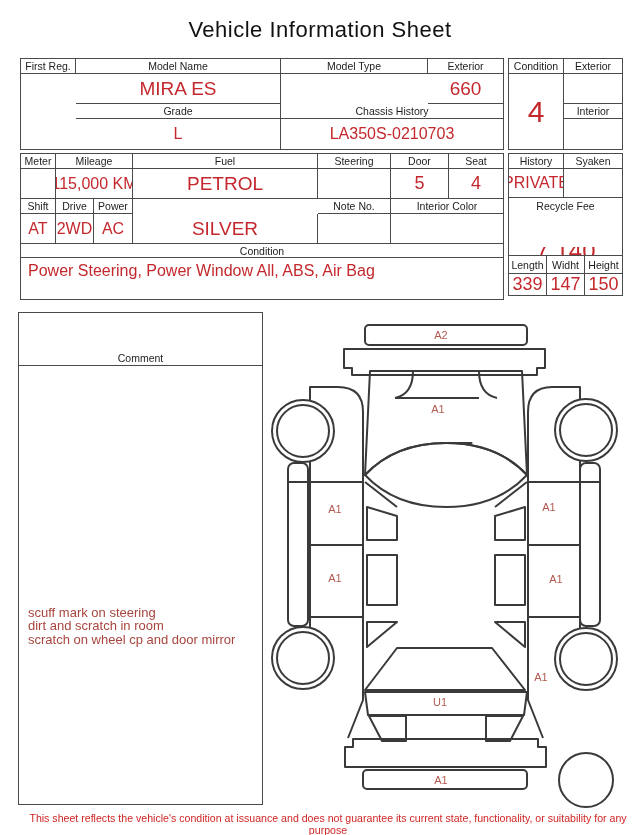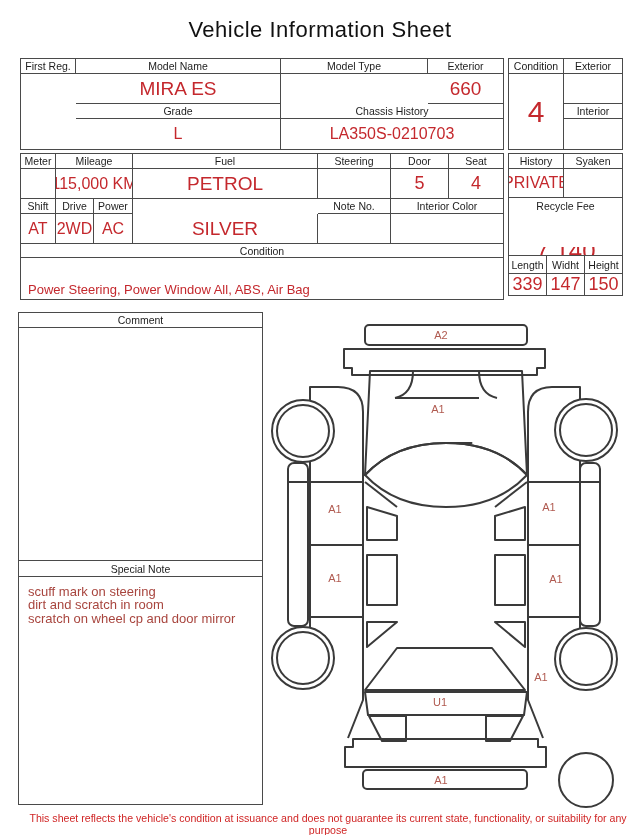--- a/index.html
+++ b/index.html
@@ -12,23 +12,23 @@
   .val { color: #c4282d; }
   .br { border-right: 1px solid #4a4a4a; }
   .bb { border-bottom: 1px solid #4a4a4a; }
   .title { position:absolute; top:17px; left:0; right:0; text-align:center;
            font-size:22px; font-weight:500; letter-spacing:0.5px; color:#111; }
   .fs19 { font-size:19px; } .fs18 { font-size:18px; } .fs16 { font-size:16px; }
   .fs13 { font-size:16px; } .fs24 { font-size:24px;margin-top:34px; } .fs30 { font-size:30px; }
   .firstreg { flex-direction:column; align-items:flex-start; justify-content:center;
               padding-left:5px; font-size:21px; line-height:1.08; }
   .equip { justify-content:flex-start; align-items:flex-start; padding:4px 7px;
-           font-size:13px; white-space:normal;margin-top:20px; }
+           font-size:16px; white-space:normal; }
   .cmt-hdr { height:15px; border-bottom:1px solid #4a4a4a; display:flex;
-             align-items:center; justify-content:center; font-size:10.5px; }
+             align-items:center; justify-content:center; font-size:10.5px;margin-top:38px; }
   .cmt-body { height:232px; }
   .sn-hdr { height:17px; border-top:1px solid #4a4a4a; border-bottom:1px solid #4a4a4a;
             display:flex; align-items:center; justify-content:center; font-size:10.5px; }
   .sn-body { padding:8px 9px; color:#a8453e; font-size:13px; line-height:1.03; }
   .disclaimer { position:absolute; top:812px; left:16px; right:0; text-align:center;
                 font-size:10.6px; color:#d02525; }
   svg text { font-family:"Liberation Sans",sans-serif; font-size:11px; fill:#b05a50; stroke:none; }
 </style>
 </head>
 <body>
@@ -110,21 +110,20 @@
   <div class="cell hdr br bb" style="grid-column:2/4;grid-row:5">Widht</div>
   <div class="cell hdr bb" style="grid-column:4;grid-row:5">Height</div>
   <div class="cell val fs18 br" style="grid-column:1;grid-row:6">339</div>
   <div class="cell val fs18 br" style="grid-column:2/4;grid-row:6">147</div>
   <div class="cell val fs18" style="grid-column:4;grid-row:6">150</div>
 </div>
 
 <div class="box" style="left:18px; top:312px; width:245px; height:493px; display:block;">
   <div class="cmt-hdr">Comment</div>
   <div class="cmt-body"></div>
-  <div class="sn-hdr">Special Note</div>
   <div class="sn-body">
     <div>scuff mark on steering</div>
     <div>dirt and scratch in room</div>
     <div>scratch on wheel cp and door mirror</div>
   </div>
 </div>
 
 <svg class="abs" style="left:260px; top:310px;" width="380" height="500" viewBox="0 0 380 500">
   <g fill="none" stroke="#3a3a3a" stroke-width="2" stroke-linejoin="round">
 

